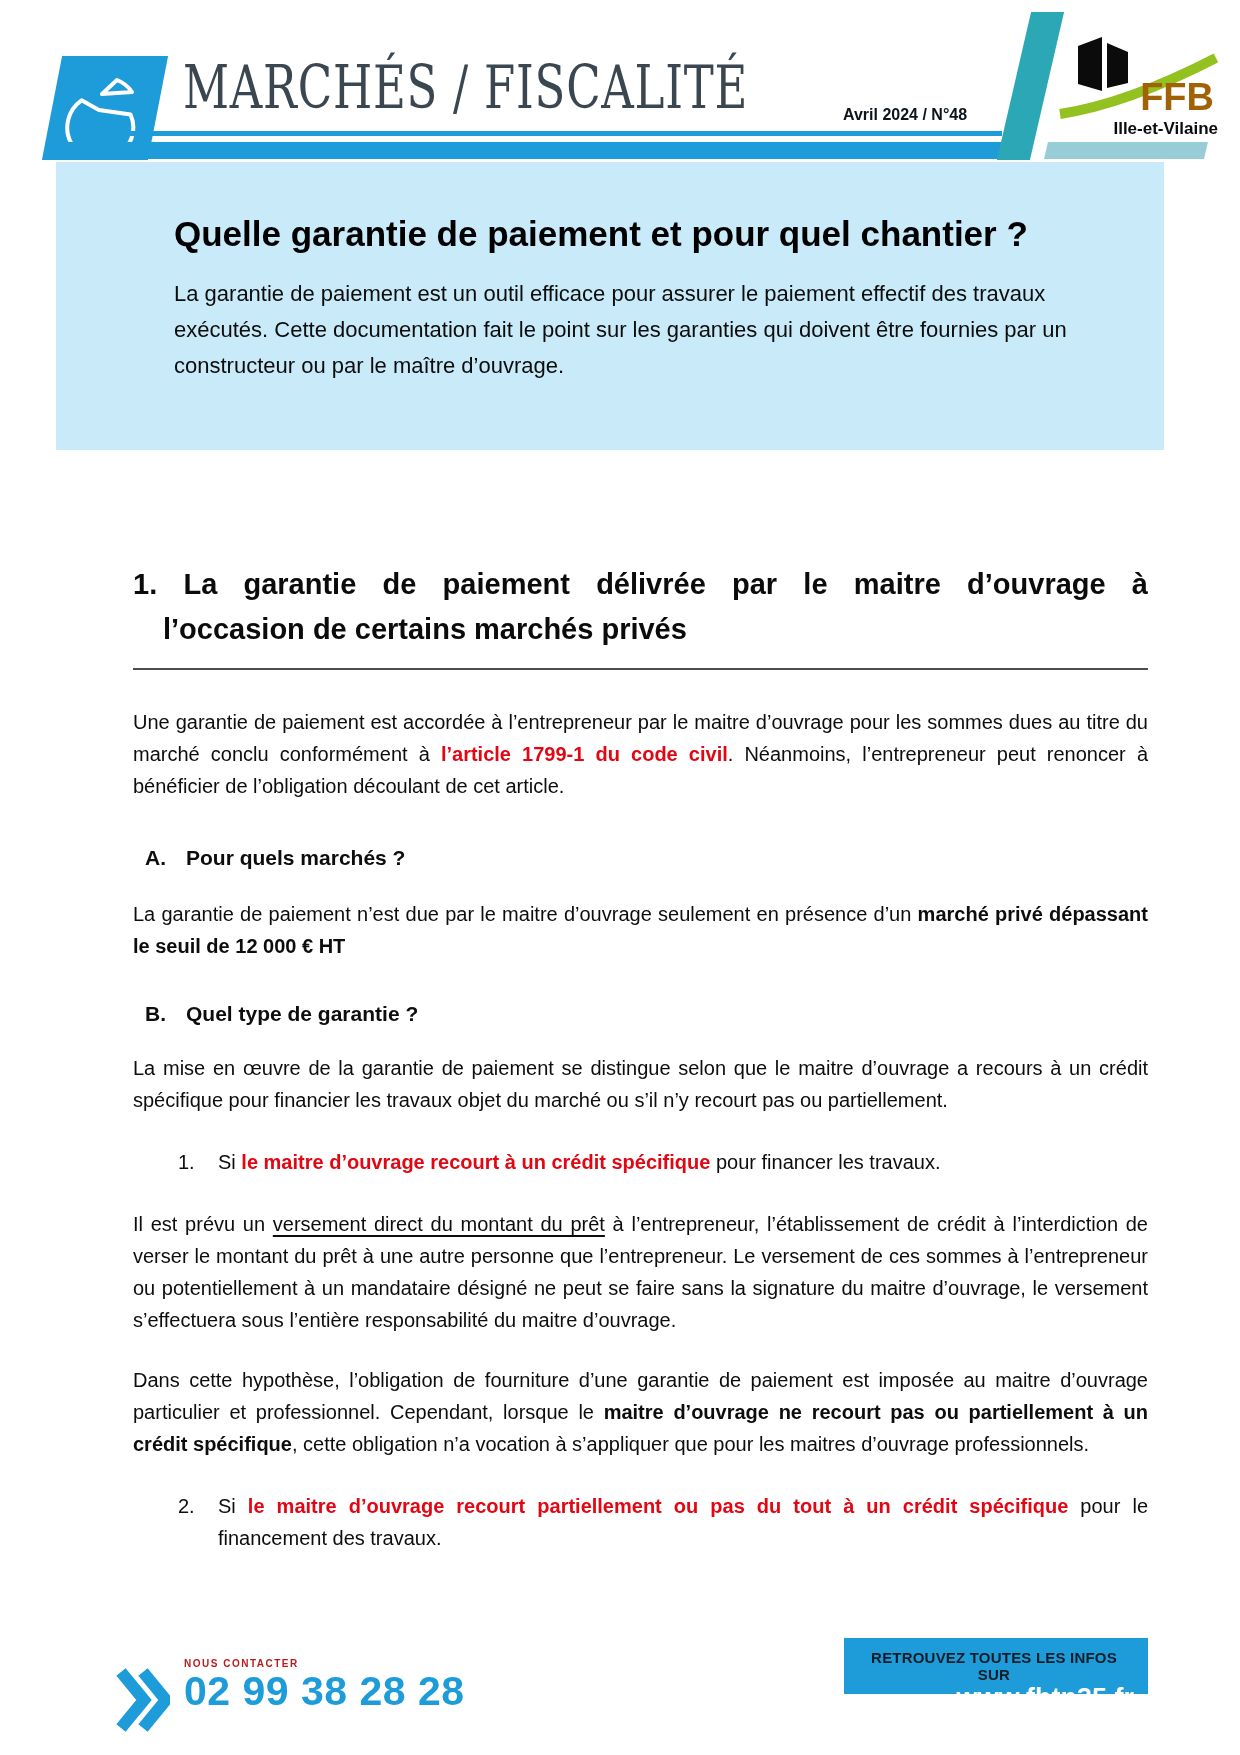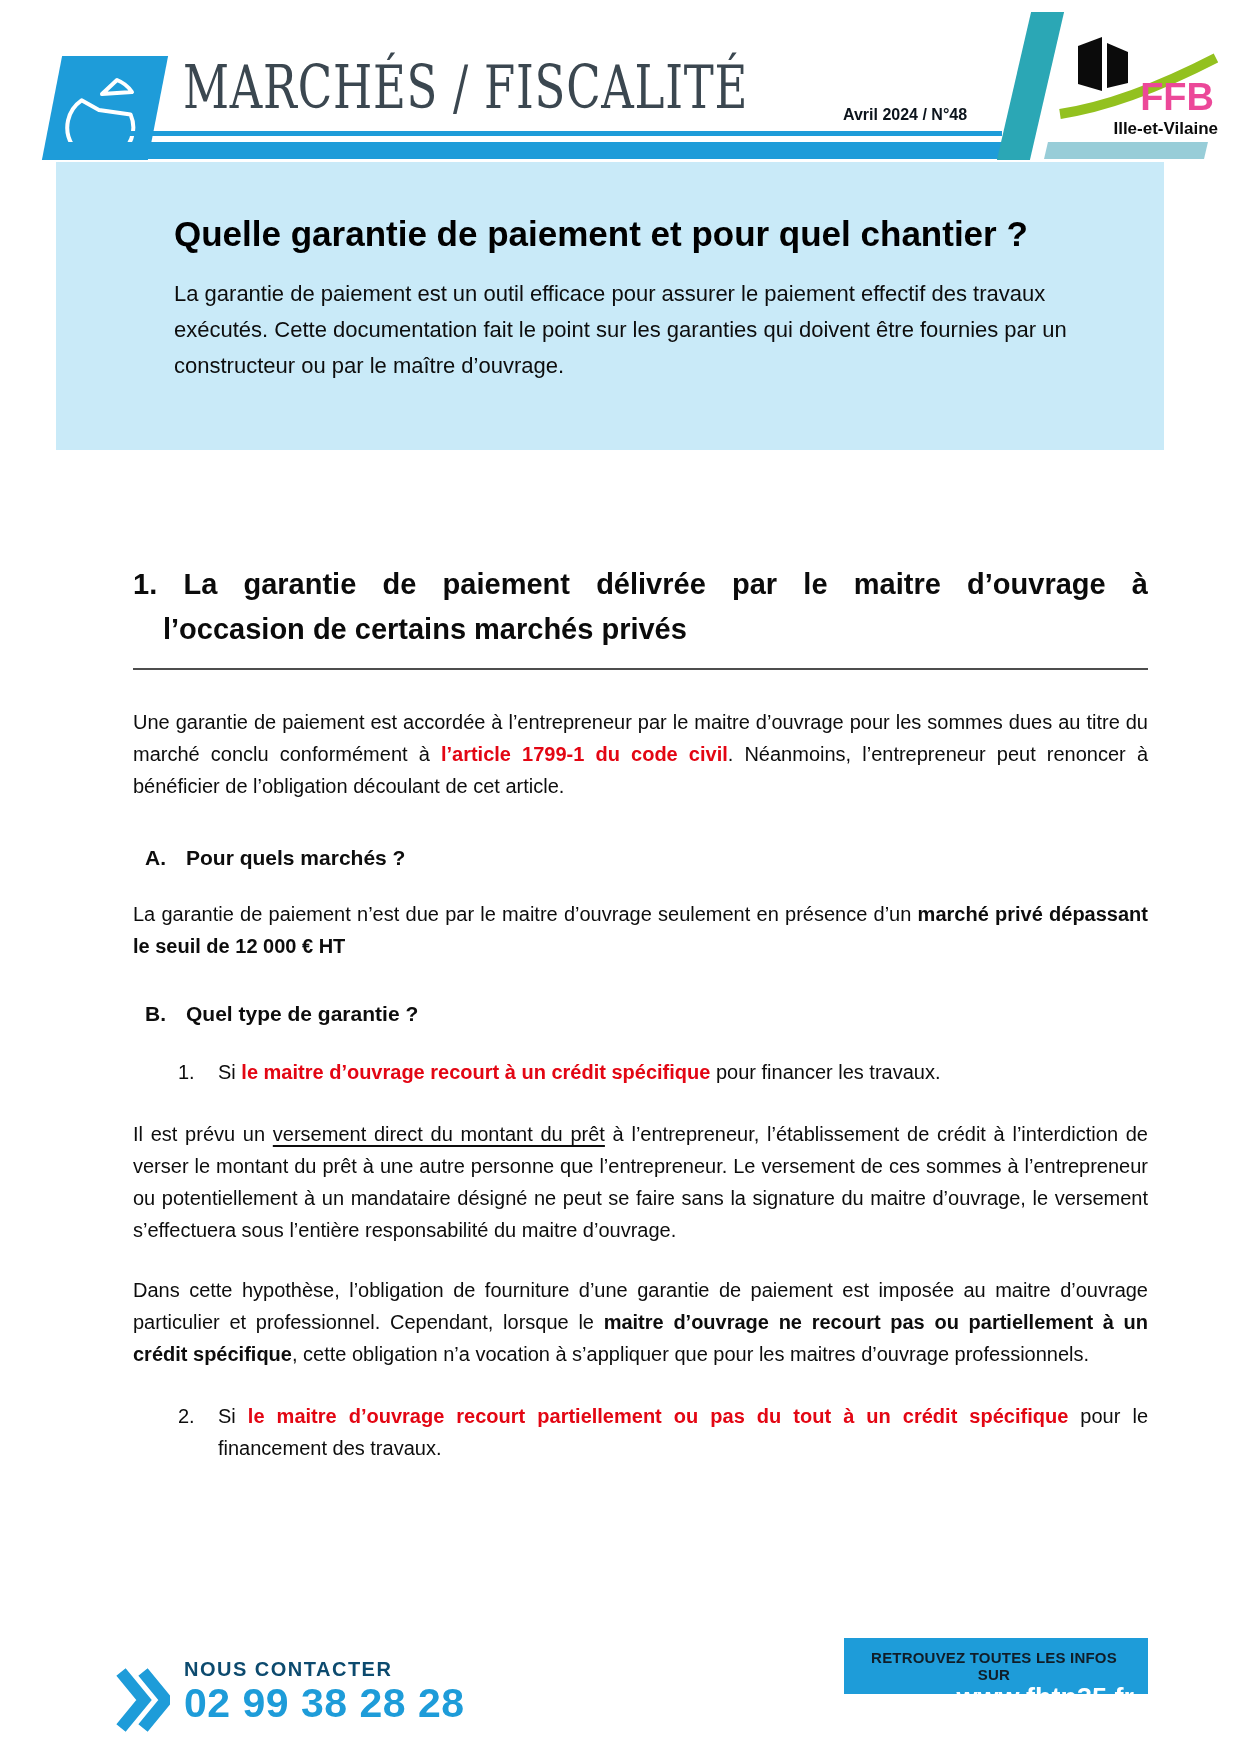--- a/index.html
+++ b/index.html
@@ -14,21 +14,21 @@
   .hdr-par{position:absolute;left:52px;top:56px;width:106px;height:104px;background:var(--blue);transform:skewX(-11deg);}
   .pie-icon{position:absolute;left:64px;top:70px;width:78px;height:80px;}
   .hdr-title{position:absolute;left:183px;top:52px;font-family:"DejaVu Serif",serif;font-size:60px;font-weight:500;color:var(--slate);white-space:nowrap;transform:scaleX(.75);transform-origin:left top;letter-spacing:1px;}
   .hdr-issue{position:absolute;left:843px;top:106px;font-size:16px;font-weight:700;color:#0c141c;white-space:nowrap;}
   .line-thin{position:absolute;left:98px;top:131px;width:904px;height:5px;background:var(--blue);}
   .band{position:absolute;left:52px;top:142px;width:952px;height:17px;background:var(--blue);}
   .diag{position:absolute;left:1014px;top:12px;width:33px;height:148px;background:var(--teal);transform:skewX(-13deg);}
   .lteal{position:absolute;left:1046px;top:142px;width:160px;height:17px;background:var(--lteal);transform:skewX(-13deg);}
   .ffb{position:absolute;left:1058px;top:32px;width:160px;height:112px;}
   .ffb svg{position:absolute;left:0;top:0;}
-  .ffb-name{position:absolute;right:4px;top:46px;font-size:38px;font-weight:800;color:#ec4899;line-height:1;}
+  .ffb-name{position:absolute;right:4px;top:46px;font-size:38px;font-weight:800;color:#a16207;line-height:1;}
   .ffb-region{position:absolute;right:0;top:88px;font-size:17px;font-weight:700;color:#0b0b0b;line-height:1;}
 
   
   .intro{position:absolute;left:56px;top:162px;width:1108px;height:288px;background:var(--box);padding:52px 0 0 118px;}
   .intro-title{font-size:35px;font-weight:800;color:#000;}
   .intro-body{margin-top:22px;width:935px;font-size:22px;line-height:1.63;color:var(--ink);}
 
   
   .main{position:absolute;left:133px;top:562px;width:1015px;color:var(--ink);}
   .sec-head{font-size:29px;font-weight:800;line-height:1.55;color:#0b0b0b;}
@@ -47,21 +47,21 @@
   .p4{margin-top:30px;}
   .p5{margin-top:28px;}
   .seg-n{font-weight:400;}
   .seg-b{font-weight:800;}
   .seg-rb{font-weight:800;color:var(--red);}
   .seg-u{text-decoration:underline;text-underline-offset:4px;}
 
   
   .footer-left{position:absolute;left:116px;top:1658px;display:flex;gap:14px;align-items:flex-start;}
   .chevrons{flex:none;margin-top:10px;}
-  .contact-label{font-size:20px;font-weight:700;letter-spacing:1.5px;color:#0c4a6e;}
+  .contact-label{font-size:10px;font-weight:700;letter-spacing:1.5px;color:#b91c1c;}
   .phone{font-size:41px;font-weight:800;color:var(--blue);letter-spacing:.5px;line-height:1.1;}
   .footer-right{position:absolute;left:844px;top:1638px;width:304px;height:56px;background:var(--blue);padding:11px 14px 0 10px;}
   .info-label{text-align:center;font-size:15px;font-weight:700;color:#101d28;letter-spacing:.2px;}
   .website{text-align:right;font-size:27px;font-weight:800;color:#fff;margin-top:1px;line-height:1.05;}
 </style>
 </head>
 <body>
 
 <div class="page">
 
@@ -106,20 +106,21 @@
       <span>Pour quels marchés ?</span>
     </div>
 
     <p class="para p2"><span class="seg-n">La garantie de paiement n’est due par le maitre d’ouvrage seulement en présence d’un </span><span class="seg-b">marché privé dépassant le seuil de 12 000 € HT</span></p>
 
     <div class="sub-head b">
       <span>B.</span>
       <span>Quel type de garantie ?</span>
     </div>
 
+    <p class="para p3"><span class="seg-n">La mise en œuvre de la garantie de paiement se distingue selon que le maitre d’ouvrage a recours à un crédit spécifique pour financier les travaux objet du marché ou s’il n’y recourt pas ou partiellement.</span></p>
 
     <div class="list-item">
       <span class="num">1.</span>
       <span class="li-body"><span class="seg-n">Si </span><span class="seg-rb">le maitre d’ouvrage recourt à un crédit spécifique</span><span class="seg-n"> pour financer les travaux.</span></span>
     </div>
 
     <p class="para p4"><span class="seg-n">Il est prévu un </span><span class="seg-u">versement direct du montant du prêt</span><span class="seg-n"> à l’entrepreneur, l’établissement de crédit à l’interdiction de verser le montant du prêt à une autre personne que l’entrepreneur. Le versement de ces sommes à l’entrepreneur ou potentiellement à un mandataire désigné ne peut se faire sans la signature du maitre d’ouvrage, le versement s’effectuera sous l’entière responsabilité du maitre d’ouvrage.</span></p>
 
     <p class="para p5"><span class="seg-n">Dans cette hypothèse, l’obligation de fourniture d’une garantie de paiement est imposée au maitre d’ouvrage particulier et professionnel. Cependant, lorsque le </span><span class="seg-b">maitre d’ouvrage ne recourt pas ou partiellement à un crédit spécifique</span><span class="seg-n">, cette obligation n’a vocation à s’appliquer que pour les maitres d’ouvrage professionnels.</span></p>
 

